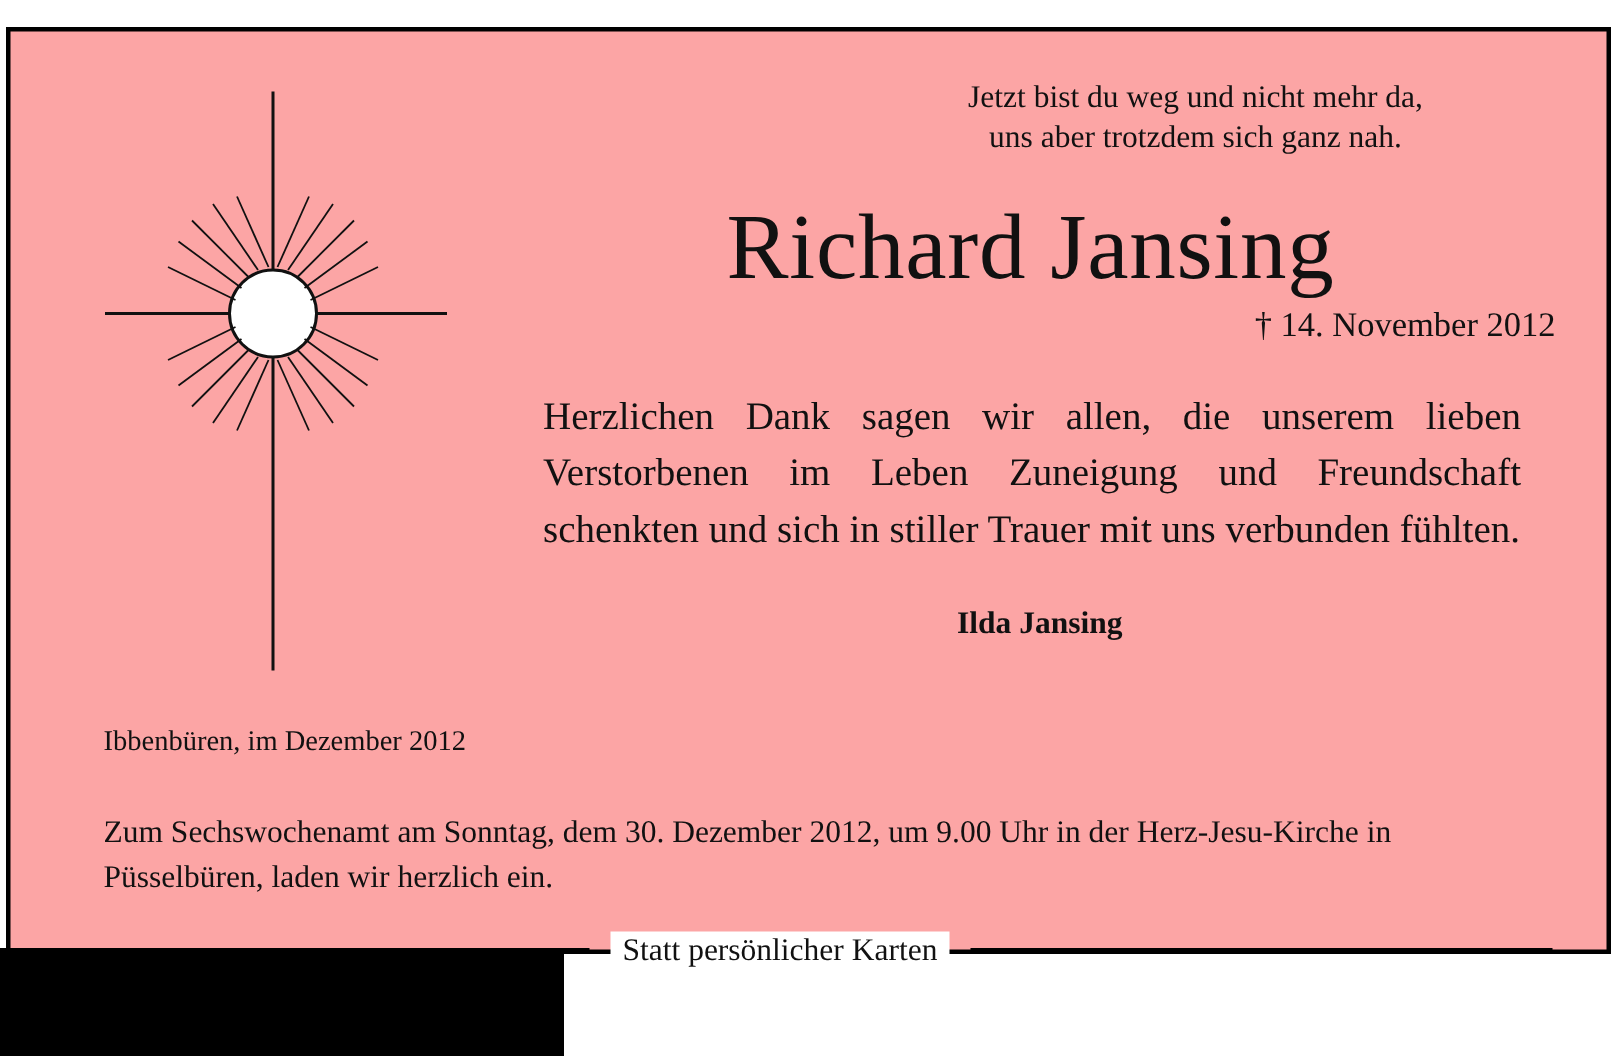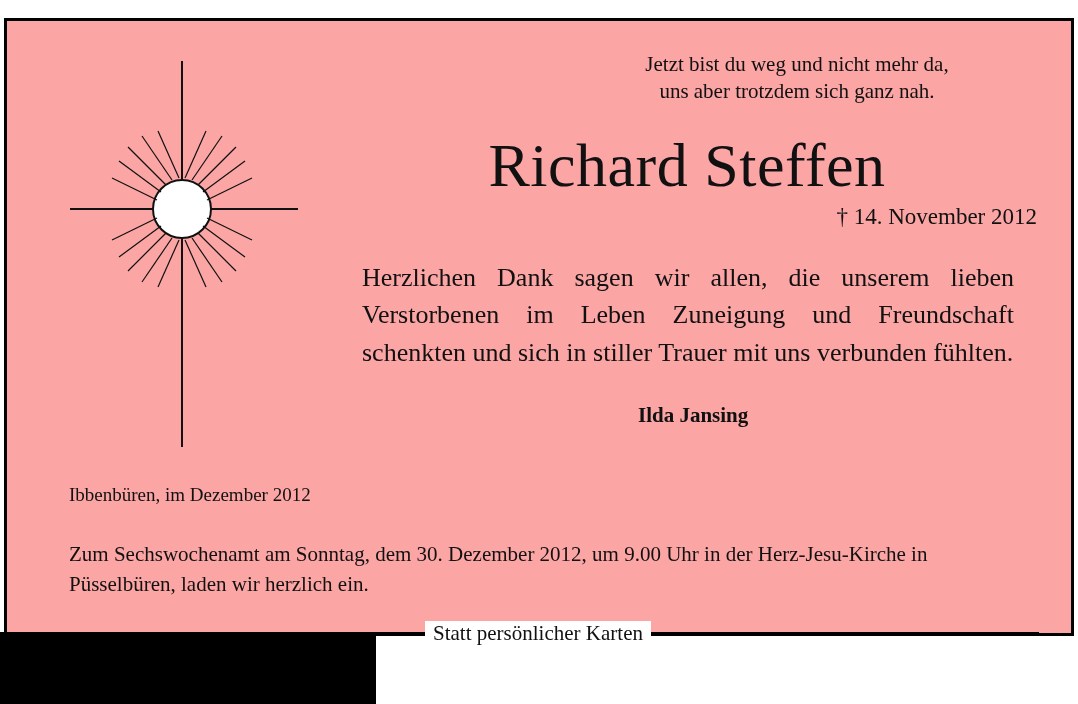--- a/index.html
+++ b/index.html
@@ -121,21 +121,21 @@
   }
   
   .footer-line {
     position: absolute;
     left: 0;
     bottom: -16px;
     width: 100%;
     height: 32px;
     display: flex;
     align-items: center;
-    justify-content: center;
+    gap: 14px;
   }
   .footer-rule {
     height: 3px;
     background: #000000;
     flex: 0 0 auto;
   }
   .footer-rule.left  { width: 386px; }
   .footer-rule.right { width: 388px; }
   .footer-text {
     background: #ffffff;
@@ -197,21 +197,21 @@
             <line x1="123" y1="191" x2="144" y2="238"></line>
           </g>
         </svg>
       </div>
 
       <div class="verse">
         <div>Jetzt bist du weg und nicht mehr da,</div>
         <div>uns aber trotzdem sich ganz nah.</div>
       </div>
 
-      <div class="deceased-name">Richard Steffen</div>
+      <div class="deceased-name">Richard Jansing</div>
 
       <div class="death-date">† 14. November 2012</div>
 
       <div class="thanks-text">
         <span>Herzlichen Dank sagen wir allen, die unserem lieben Verstorbenen im Leben Zuneigung und Freundschaft schenkten und sich in stiller Trauer mit uns verbunden fühlten.</span>
       </div>
 
       <div class="signature">
         <div>Ilda Jansing</div>
       </div>

